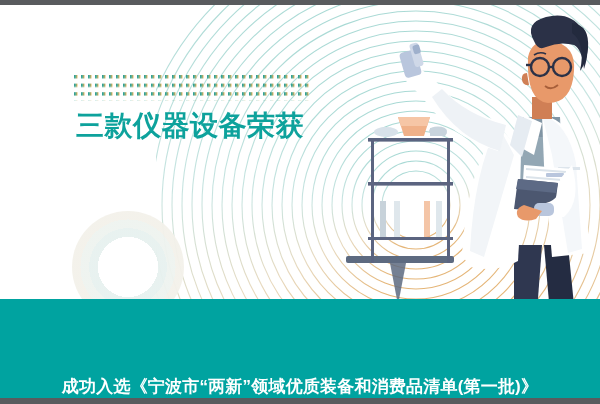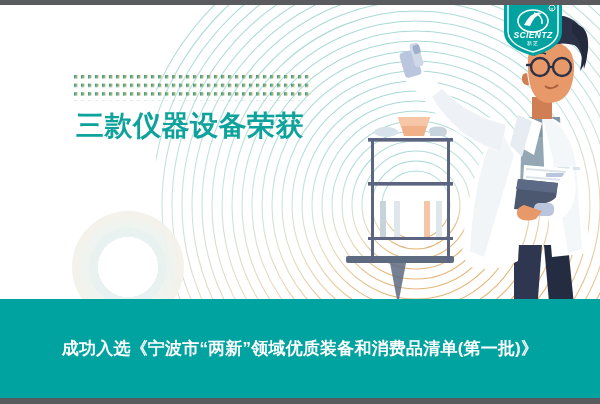--- a/index.html
+++ b/index.html
@@ -146,21 +146,21 @@
   
   .banner {
     position: absolute;
     left: 0;
     bottom: 6px;
     width: 600px;
     height: 99px;
     background: #00a3a0;
     z-index: 20;
     display: flex;
-    align-items: center;
+    align-items: flex-end;
     justify-content: center;
   }
   .banner-text {
     color: #ffffff;
     font-size: 17px;
     font-weight: bold;
     letter-spacing: .2px;
     white-space: nowrap;
     text-align: center;
   }
@@ -322,33 +322,20 @@
         <path d="M178 200 Q168 204 172 212 Q178 218 190 214 L196 206 Z" fill="#e8996a"></path>
       </g>
     </svg>
 
     <div class="headline">
       <span class="line">三款仪器设备荣获</span>
     </div>
 
   </div>
 
-  <div class="logo">
-    <svg viewBox="0 0 58 56" width="58" height="56" xmlns="http://www.w3.org/2000/svg">
-      <path d="M0 0 L58 0 L58 32 Q58 48 29 56 Q0 48 0 32 Z" fill="#00a3a0"></path>
-      <path d="M4 4 L54 4 L54 31 Q54 45 29 52 Q4 45 4 31 Z" fill="none" stroke="#ffffff" stroke-width="1.4"></path>
-      <ellipse cx="29" cy="21" rx="15" ry="11" fill="none" stroke="#ffffff" stroke-width="1.6"></ellipse>
-      <path d="M20 25 Q28 10 38 13 Q30 16 26 26 Z" fill="#ffffff"></path>
-      <path d="M30 13 Q39 15 38 24" fill="none" stroke="#ffffff" stroke-width="1.4"></path>
-      <circle cx="48" cy="8" r="3" fill="none" stroke="#ffffff" stroke-width="0.9"></circle>
-      <text x="48" y="10.5" font-size="4" fill="#ffffff" text-anchor="middle" font-family="Liberation Sans, sans-serif">R</text>
-    </svg>
-    <div class="shield-text">SCIENTZ</div>
-    <div class="shield-sub">新芝</div>
-  </div>
 
   <div class="banner">
     <div class="banner-text">成功入选《宁波市“两新”领域优质装备和消费品清单(第一批)》</div>
   </div>
 
   <div class="chrome-bar bottom"></div>
 
 </div>
 
 </body></html>

